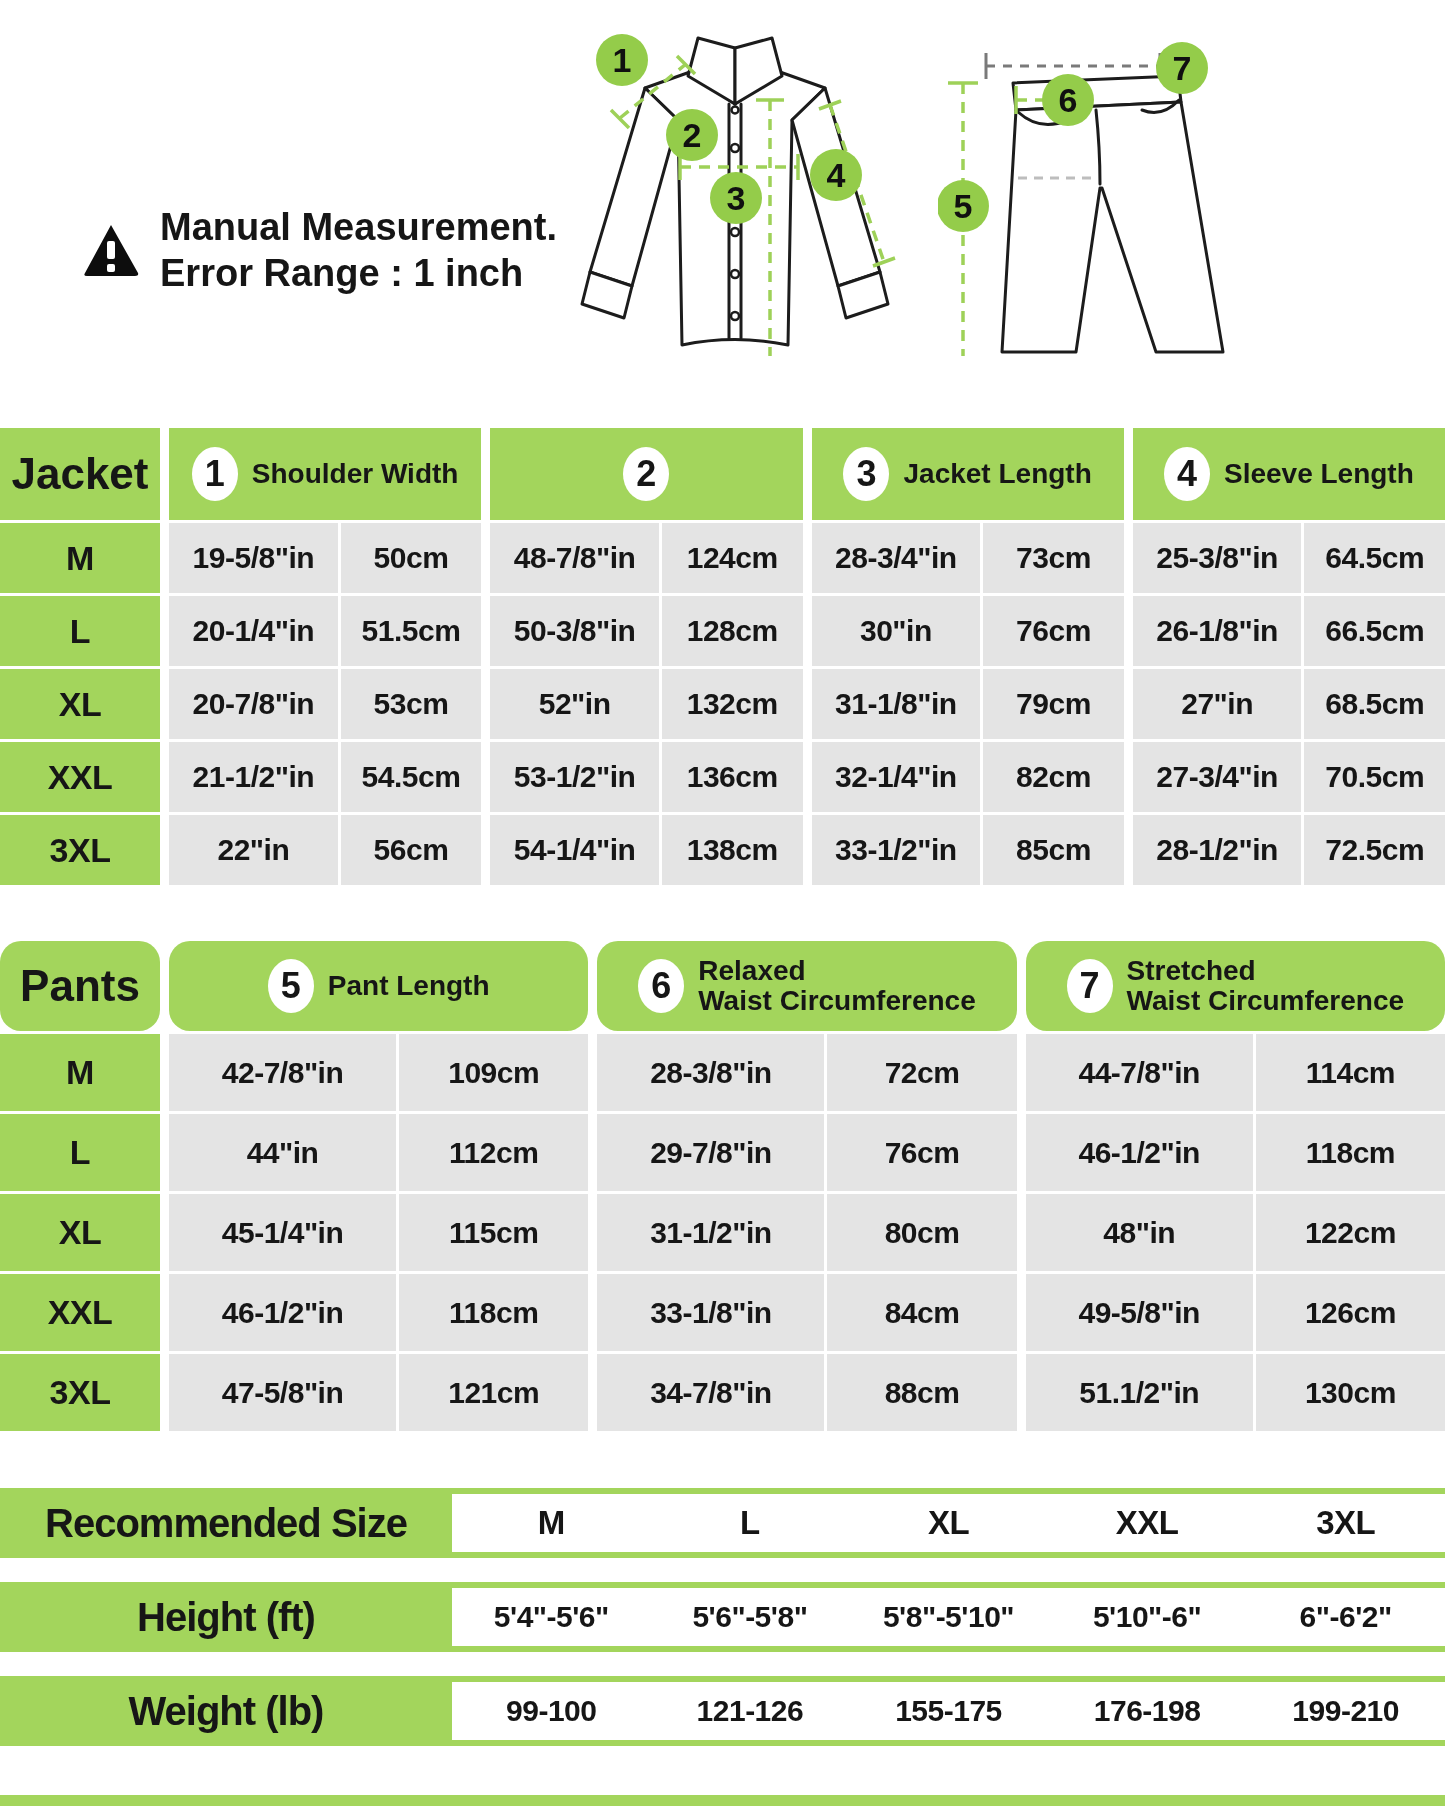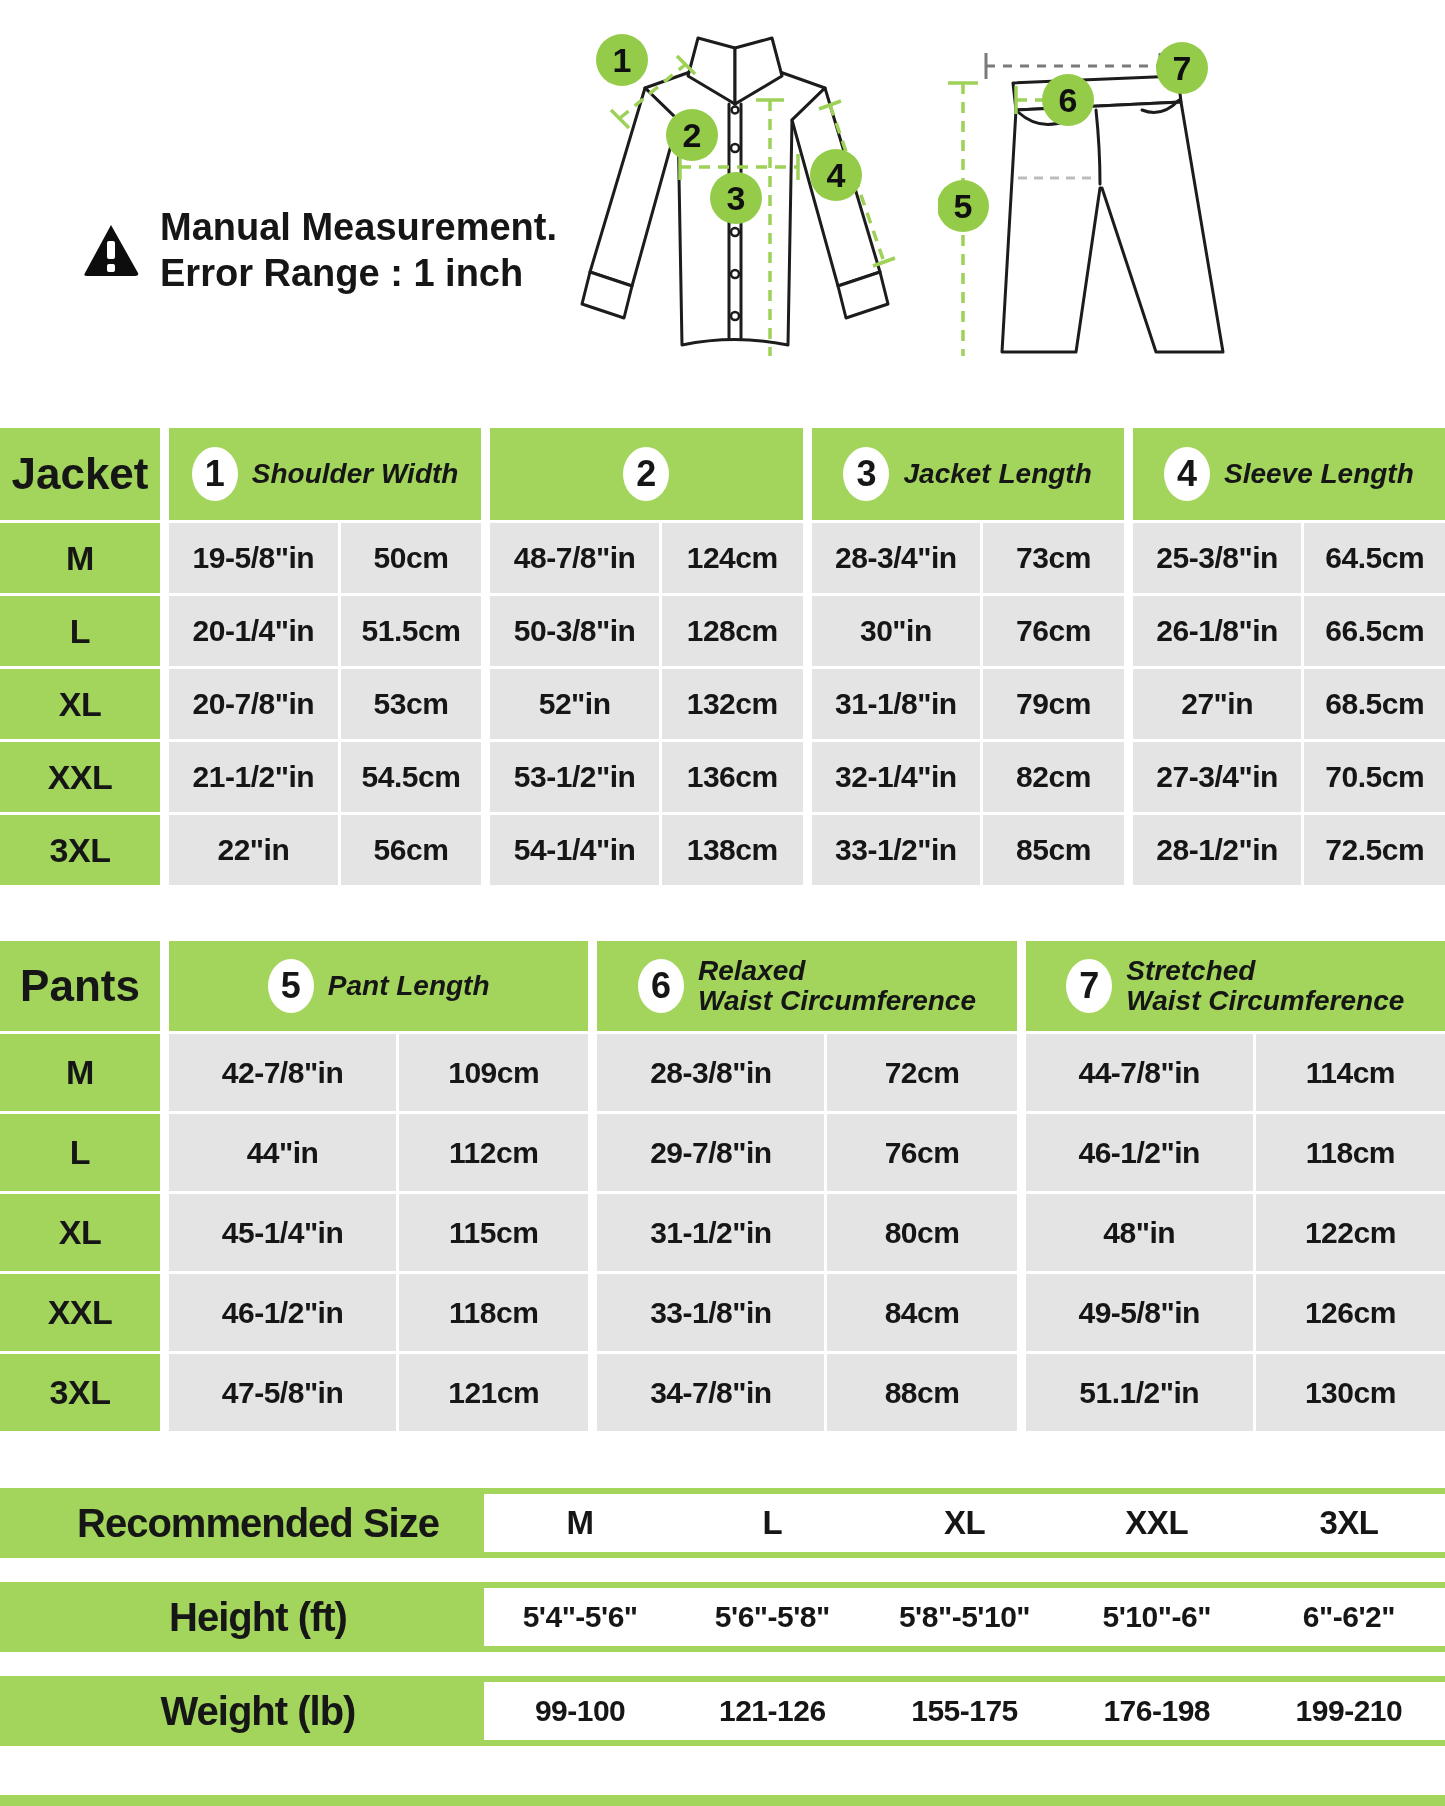--- a/index.html
+++ b/index.html
@@ -20,33 +20,33 @@
   .trow{display:flex;gap:9px;margin-bottom:3px;}
   .cell{display:flex;align-items:center;justify-content:center;background:#e4e4e4;
         font-size:30px;font-weight:600;letter-spacing:-0.5px;}
   .sizec{width:160px;flex:none;background:#a3d55c;font-weight:800;font-size:34px;}
   .grp{flex:1;display:flex;gap:3px;}
   .grp .inx{flex:1.2;}
   .grp .cmx{flex:1;}
   .jacket .trow>div{height:70px;}
   .pants .trow>div{height:77px;}
   .thead>div{height:92px !important;background:#a3d55c;}
-  .pants .thead>div{height:90px !important;}
+  .pants .thead>div{height:90px !important;border-radius:21px;}
   .thead-title{width:160px;flex:none;display:flex;align-items:center;justify-content:center;
                font-weight:800;font-size:44px;}
   .grp-head{flex:1;display:flex;align-items:center;justify-content:center;gap:14px;}
   .numcircle{width:46px;height:54px;border-radius:50%;background:#ffffff;flex:none;
              display:flex;align-items:center;justify-content:center;font-size:36px;font-weight:800;}
-  .collabel{display:flex;flex-direction:column;line-height:1.08;font-weight:800;font-size:28px;text-align:left;font-style:italic;}
+  .collabel{display:flex;flex-direction:column;line-height:1.08;font-weight:800;font-size:28px;text-align:left;}
   .l2:empty{display:none;}
   .jacket{margin-top:2px;}
   .pants{margin-top:56px;}
   
   .rec{margin-top:57px;}
-  .rec-row{height:70px;background:#a3d55c;display:flex;padding-left:32px;}
+  .rec-row{height:70px;background:#a3d55c;display:flex;}
   .rec-row + .rec-row{margin-top:24px;}
   .rec-label{width:452px;flex:none;display:flex;align-items:center;justify-content:center;
              font-weight:800;font-size:40px;letter-spacing:-1px;}
   .rec-vals{flex:1;background:#ffffff;margin:6px 0;display:flex;align-items:center;}
   .rec-vals span{flex:1;text-align:center;font-size:30px;font-weight:600;letter-spacing:-0.5px;}
   .rec-vals.szrow span{font-weight:800;font-size:33px;}
   .bottom-bar{position:absolute;left:0;bottom:0;width:1445px;height:11px;background:#a3d55c;}
 </style>
 </head>
 <body>

